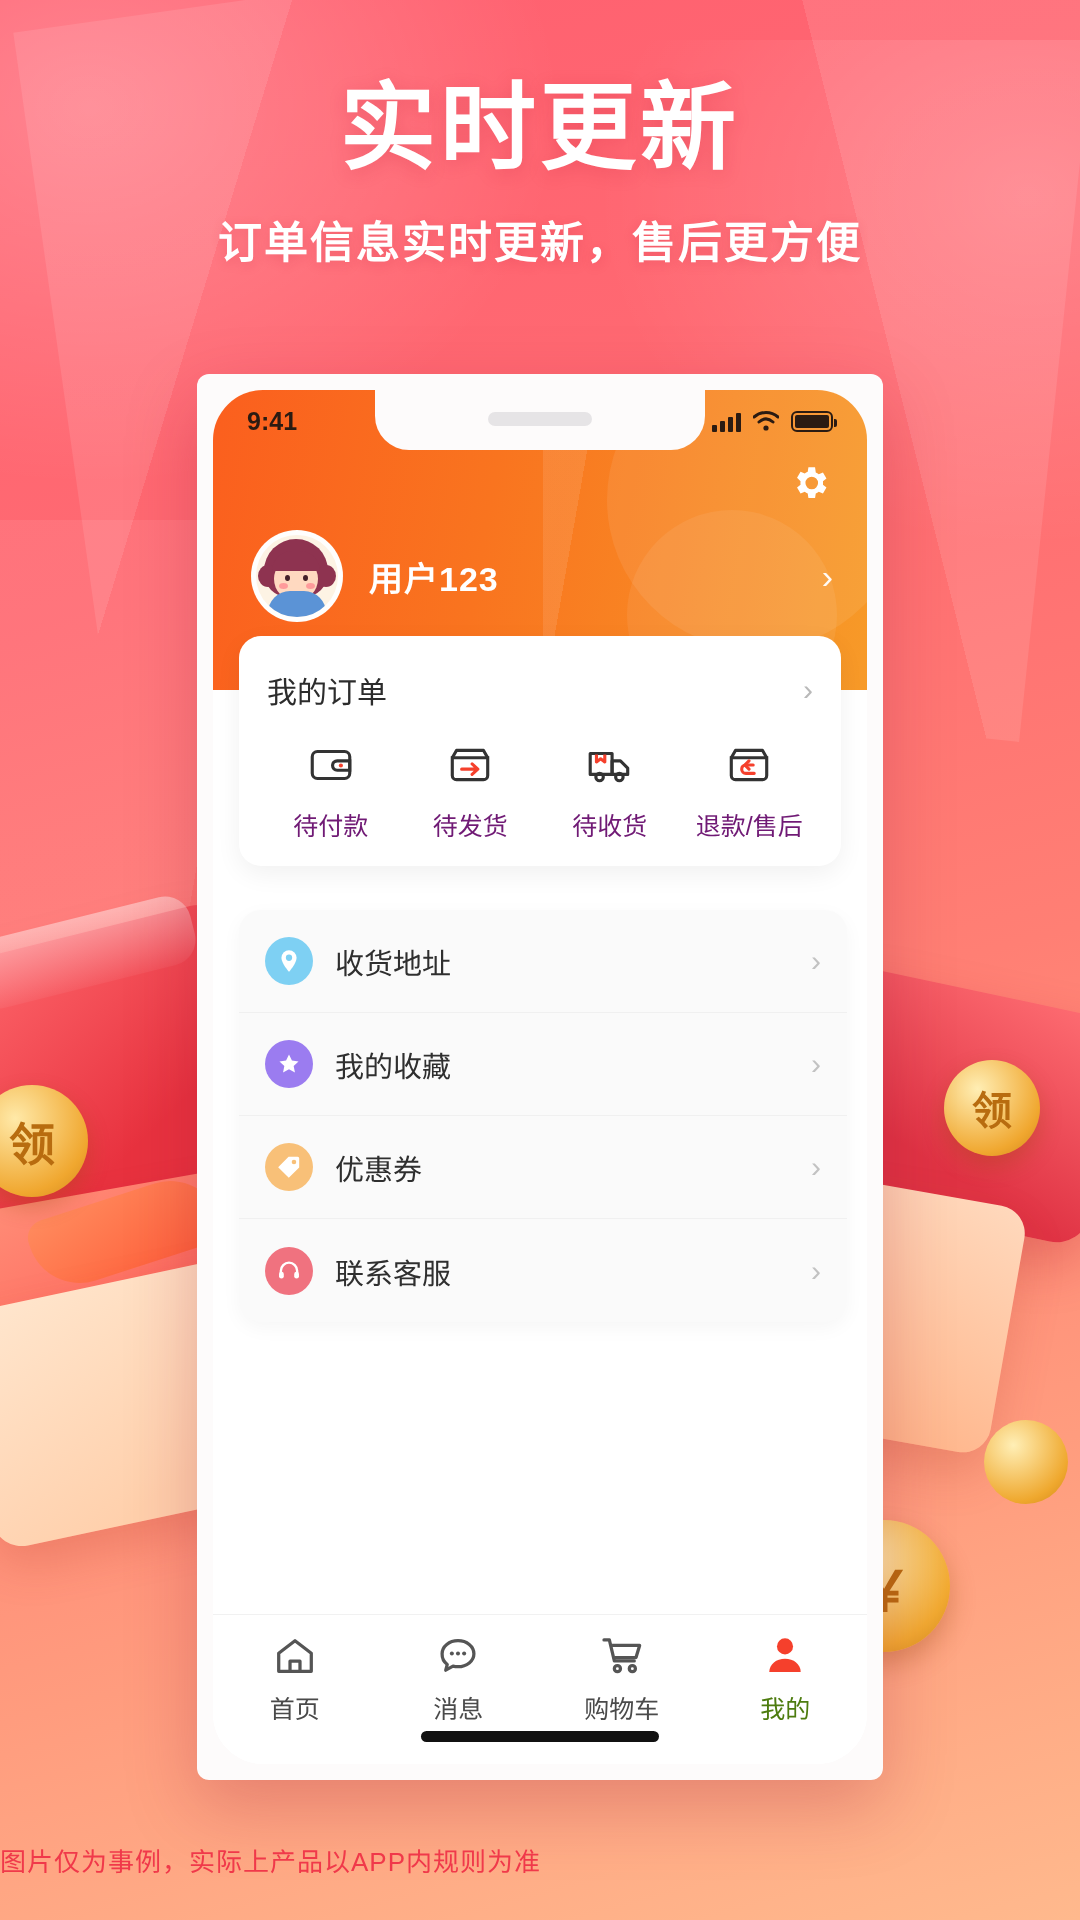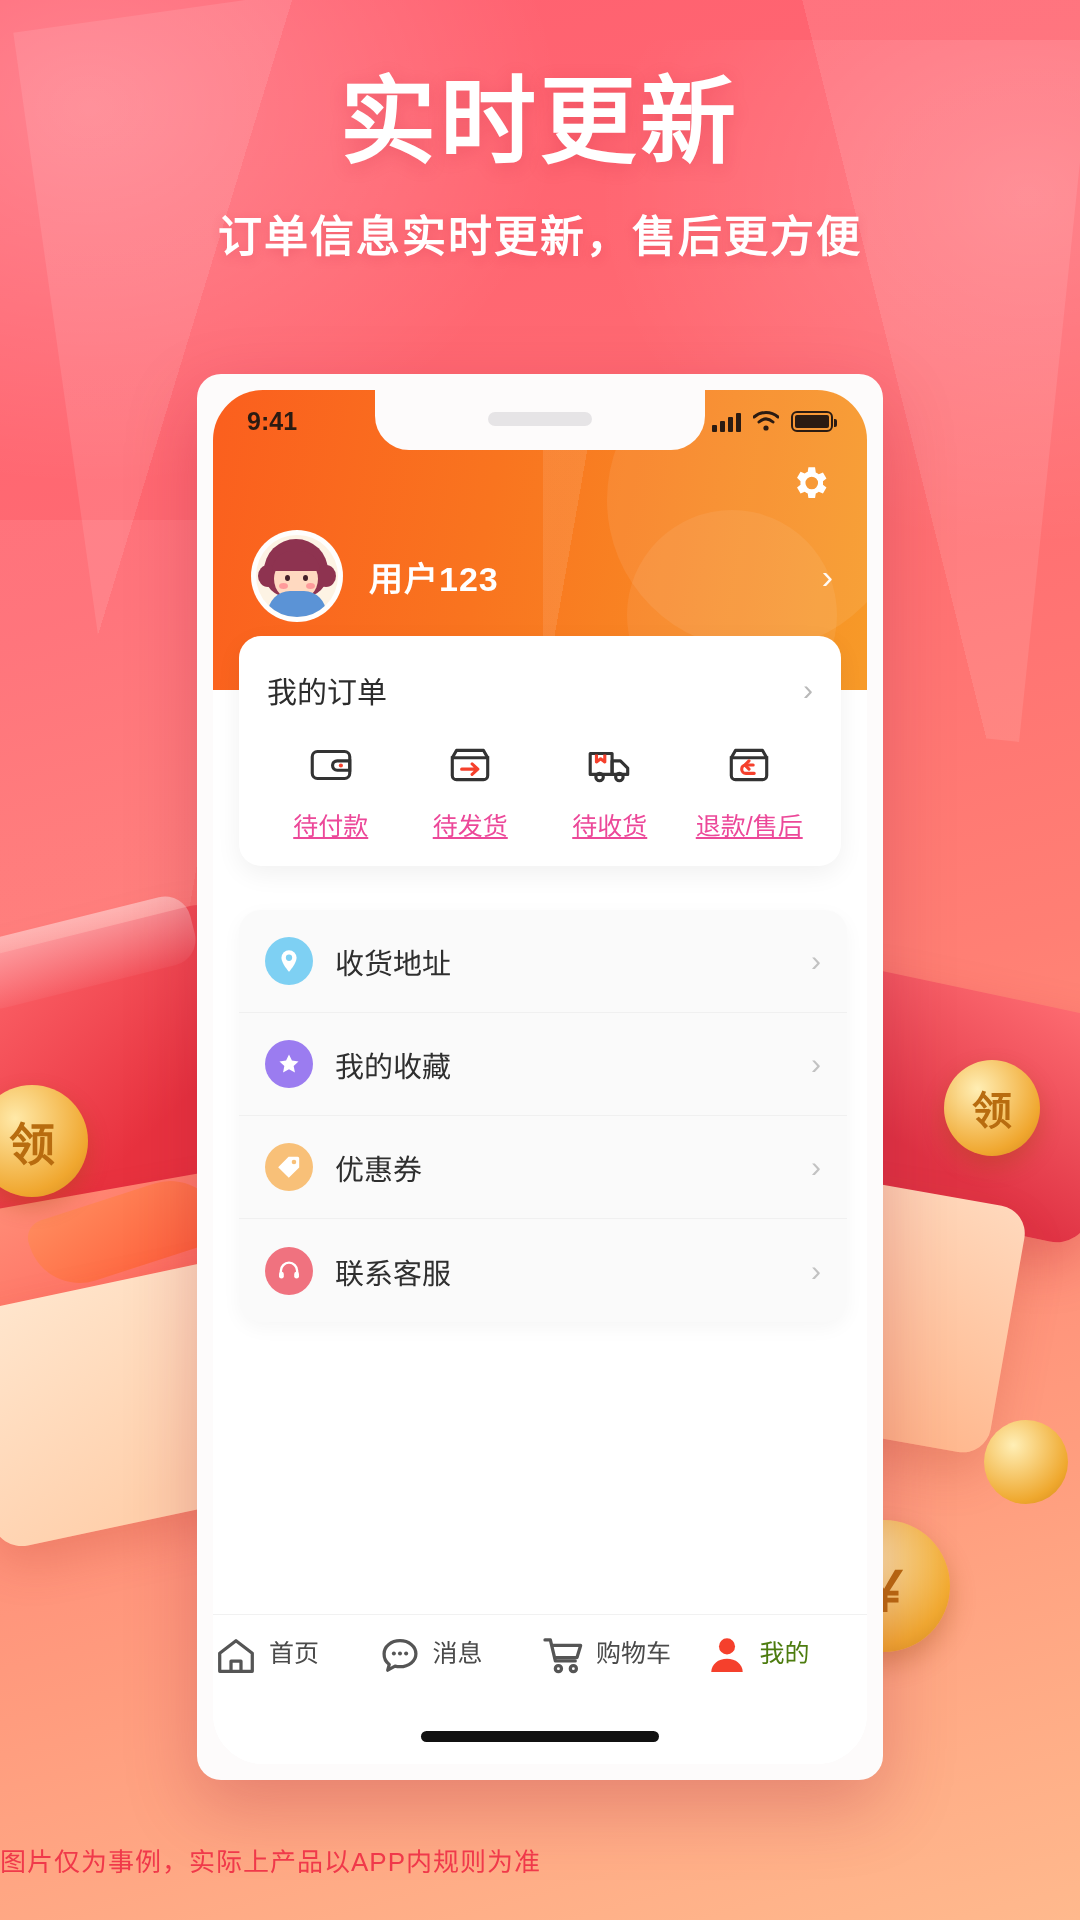--- a/index.html
+++ b/index.html
@@ -64,34 +64,34 @@
     box-shadow: 0 10px 22px rgba(150,70,10,.3); }
   .prop-coin-r2 { right: 130px; top: 1520px; width: 132px; height: 132px; border-radius: 50%;
     background: radial-gradient(circle at 35% 30%, #fff0bb, #f2ab32 70%, #cf8418);
     box-shadow: 0 12px 26px rgba(150,70,10,.32); }
   .prop-coin-r3 { right: 12px; top: 1420px; width: 84px; height: 84px; border-radius: 50%;
     background: radial-gradient(circle at 35% 30%, #ffefb6, #efa82e 70%, #cf8418); }
   .coin-glyph { position: absolute; inset: 0; display: flex; align-items: center; justify-content: center;
     color: #b86c0f; font-weight: bold; }
 
   
-  .headline { position: absolute; left: 0; right: 0; top: 72px; text-align: center; }
+  .headline { position: absolute; left: 0; right: 0; top: 78px; text-align: center; }
   .headline h1 {
     font-size: 96px; line-height: 1.05; font-weight: bold; color: #ffffff;
     letter-spacing: 4px; text-shadow: 0 4px 18px rgba(190,30,55,.22);
   }
   .headline h2 {
     margin-top: 28px; font-size: 44px; font-weight: bold; color: #ffffff;
     letter-spacing: 2px; text-shadow: 0 3px 12px rgba(190,30,55,.20);
   }
 
   
   .phone {
     position: absolute; left: 197px; top: 374px; width: 686px; height: 1406px;
-    background: #fdfbfb; border-radius: 24px;
+    background: #fdfbfb; border-radius: 12px;
     box-shadow: 0 26px 70px rgba(150,20,50,.25);
     padding: 16px;
   }
   .screen {
     position: relative; width: 100%; height: 100%; border-radius: 50px;
     overflow: hidden; background: #ffffff;
   }
   
   .app-header {
     position: relative; height: 300px;
@@ -157,42 +157,42 @@
   .order-card {
     position: absolute; left: 26px; right: 26px; top: 246px;
     background: #ffffff; border-radius: 22px;
     box-shadow: 0 8px 26px rgba(0,0,0,.06); padding: 6px 0 24px;
   }
   .order-head { display: flex; align-items: center; padding: 26px 28px 16px; }
   .order-head .t { font-size: 30px; color: #2c2c2c; font-weight: 500; }
   .order-head .a { margin-left: auto; color: #b9b9b9; font-size: 30px; }
   .order-grid { display: flex; justify-content: space-between; padding: 12px 22px 0; }
   .order-item { flex: 1; display: flex; flex-direction: column; align-items: center; gap: 16px; }
-  .order-item .lbl { font-size: 25px; color: #ec4899; white-space: nowrap; text-decoration: underline; }
+  .order-item .lbl { font-size: 25px; color: #701a75; white-space: nowrap; }
   .oicon { width: 50px; height: 50px; }
 
   
   .menu-card {
     position: absolute; left: 26px; right: 20px; top: 520px;
     background: #fafafa; border-radius: 22px; overflow: hidden;
     box-shadow: 0 6px 20px rgba(0,0,0,.04);
   }
   .menu-row { display: flex; align-items: center; height: 103px; padding: 0 26px;
     border-bottom: 1px solid #f0f0f0; }
   .menu-row:last-child { border-bottom: none; }
   .micon { width: 48px; height: 48px; border-radius: 50%; flex: none;
     display: flex; align-items: center; justify-content: center; }
   .menu-row .mlbl { margin-left: 22px; font-size: 29px; color: #2f2f2f; }
   .menu-row .marr { margin-left: auto; color: #c2c2c2; font-size: 30px; }
 
   
   .tabbar { position: absolute; left: 0; right: 0; bottom: 0; height: 150px;
     background: #ffffff; border-top: 1px solid #f1f1f1;
     display: flex; align-items: flex-start; padding-top: 18px; }
-  .tab { flex: 1; display: flex; flex-direction: row; gap: 10px; }
+  .tab { flex: 1; display: flex; flex-direction: column; align-items: center; gap: 10px; }
   .tab .tlbl { font-size: 25px; color: #4a4a4a; }
   .tab.active .tlbl { color: #4d7c0f; }
   .ticon { width: 46px; height: 46px; }
   .home-indicator { position: absolute; left: 50%; transform: translateX(-50%); bottom: 22px;
     width: 238px; height: 11px; border-radius: 6px; background: #111; }
 
   
   .disclaimer { position: absolute; left: 0; right: 0; bottom: 42px; text-align: left;
     color: #f0394a; font-size: 26px; letter-spacing: 1px; }
 </style>

